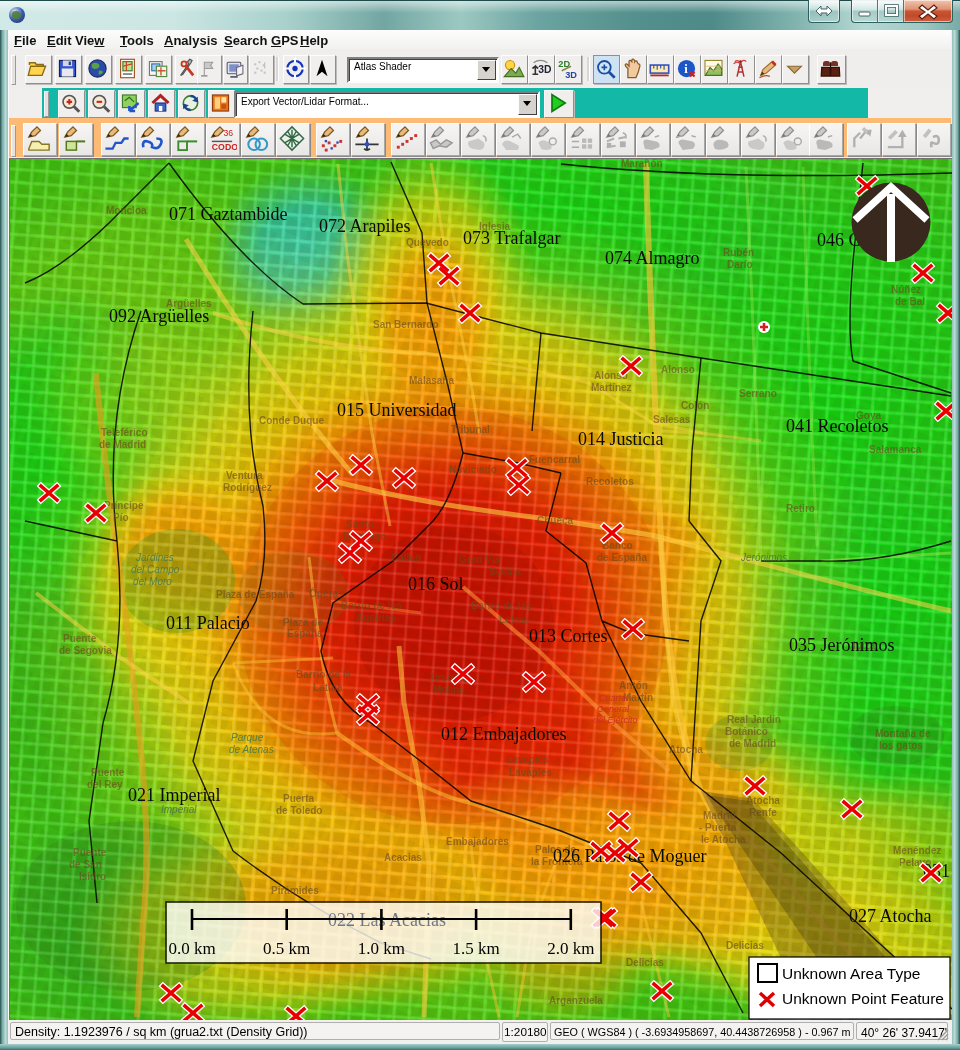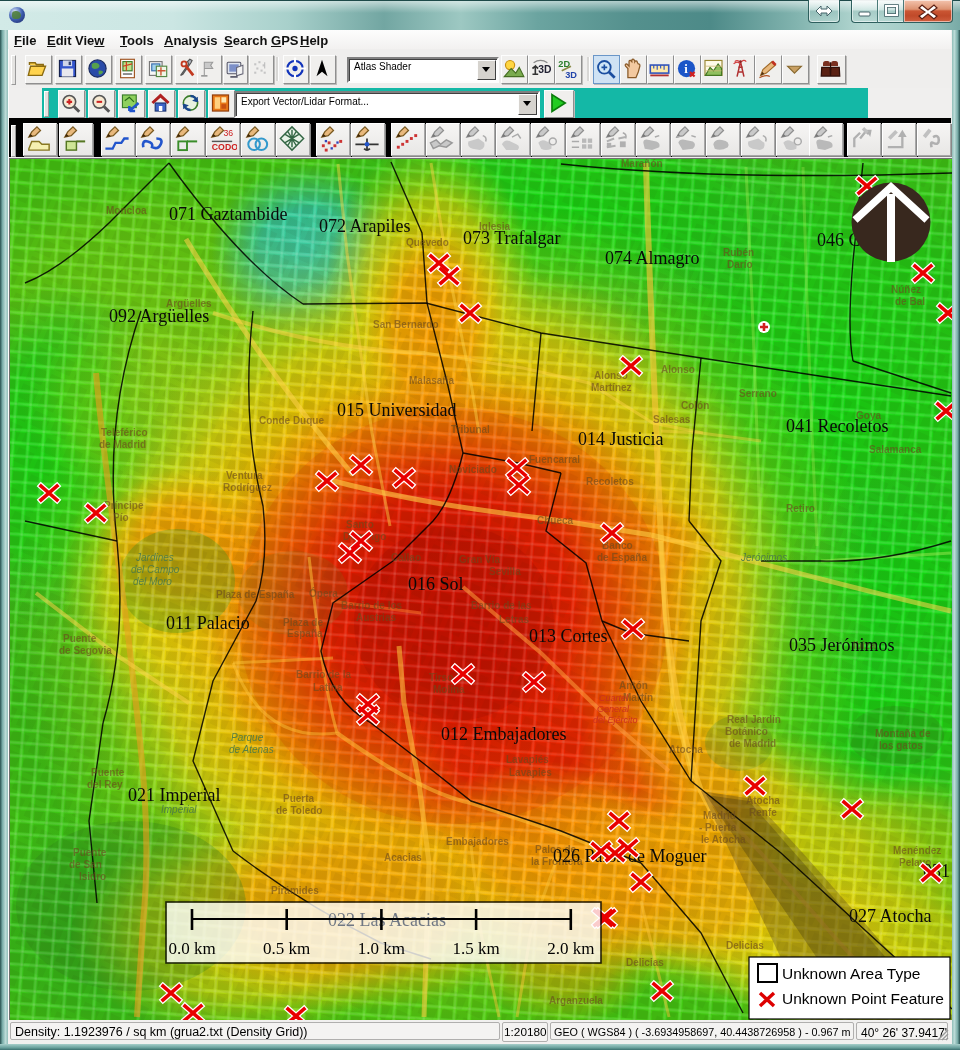--- a/index.html
+++ b/index.html
@@ -37,21 +37,21 @@
  border:1px solid #fff;border-right-color:#a8a8a8;border-bottom-color:#a8a8a8;
  box-shadow:1px 1px 0 #888;}
 .sep{position:absolute;width:2px;background:#d8d7d5;border-right:1px solid #fcfcfc;}
 .combo{position:absolute;background:#fff;border:2px solid;border-color:#808080 #fdfdfd #fdfdfd #808080;
  box-shadow:inset 1px 1px 0 #404040; font-size:10px;color:#000;text-align:right;}
 .combo .cbtn{position:absolute;right:1px;top:1px;bottom:1px;width:17px;
  background:#d6d3ce;border:1px solid;border-color:#fdfdfd #404040 #404040 #fdfdfd;}
 .combo .cbtn:before{content:"";position:absolute;left:4px;top:6px;border:4px solid transparent;border-top:5px solid #000;}
 #tb1{left:9px;top:49px;width:942px;height:39px;background:#efeeed;}
 #tb2{left:9px;top:88px;width:826px;height:30px;background:#14b8a6;margin-left:33px;}
-#tb3{left:9px;top:118px;width:942px;height:39px;background:#000000;}
+#tb3{left:9px;top:118px;width:942px;height:39px;background:#fdba74;}
 .griph{position:absolute;left:2px;width:3px;border:1px solid #fff;border-right-color:#999;border-bottom-color:#999;background:#e4e3e1;}
 
 #map{left:9px;top:158px;width:942px;height:862px;border-top:1px solid #707070;border-left:1px solid #707070;}
 
 #status{left:8px;top:1020px;width:944px;height:24px;background:#f1f0ef;font-size:12.5px;color:#000;}
 .sbox{position:absolute;top:2px;height:18px;border:1px solid #b0afae;border-radius:2px;background:#f4f3f2;
  white-space:nowrap;overflow:hidden;padding:2px 3px 0 4px;box-sizing:border-box;}
 #bot{left:0;top:1044px;width:960px;height:6px;
  background:linear-gradient(180deg,#a7cfca,#6ba29e 60%,#3c706f);}
 #lbord{left:0;top:30px;width:8px;height:1014px;

